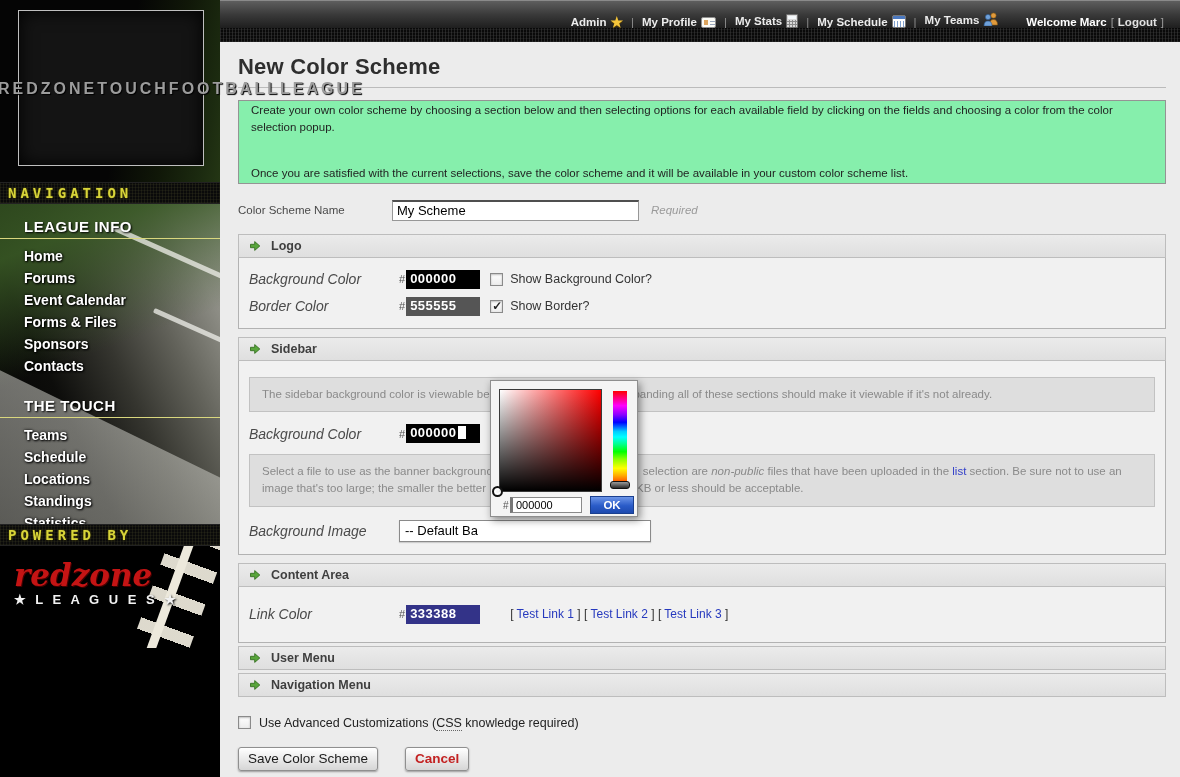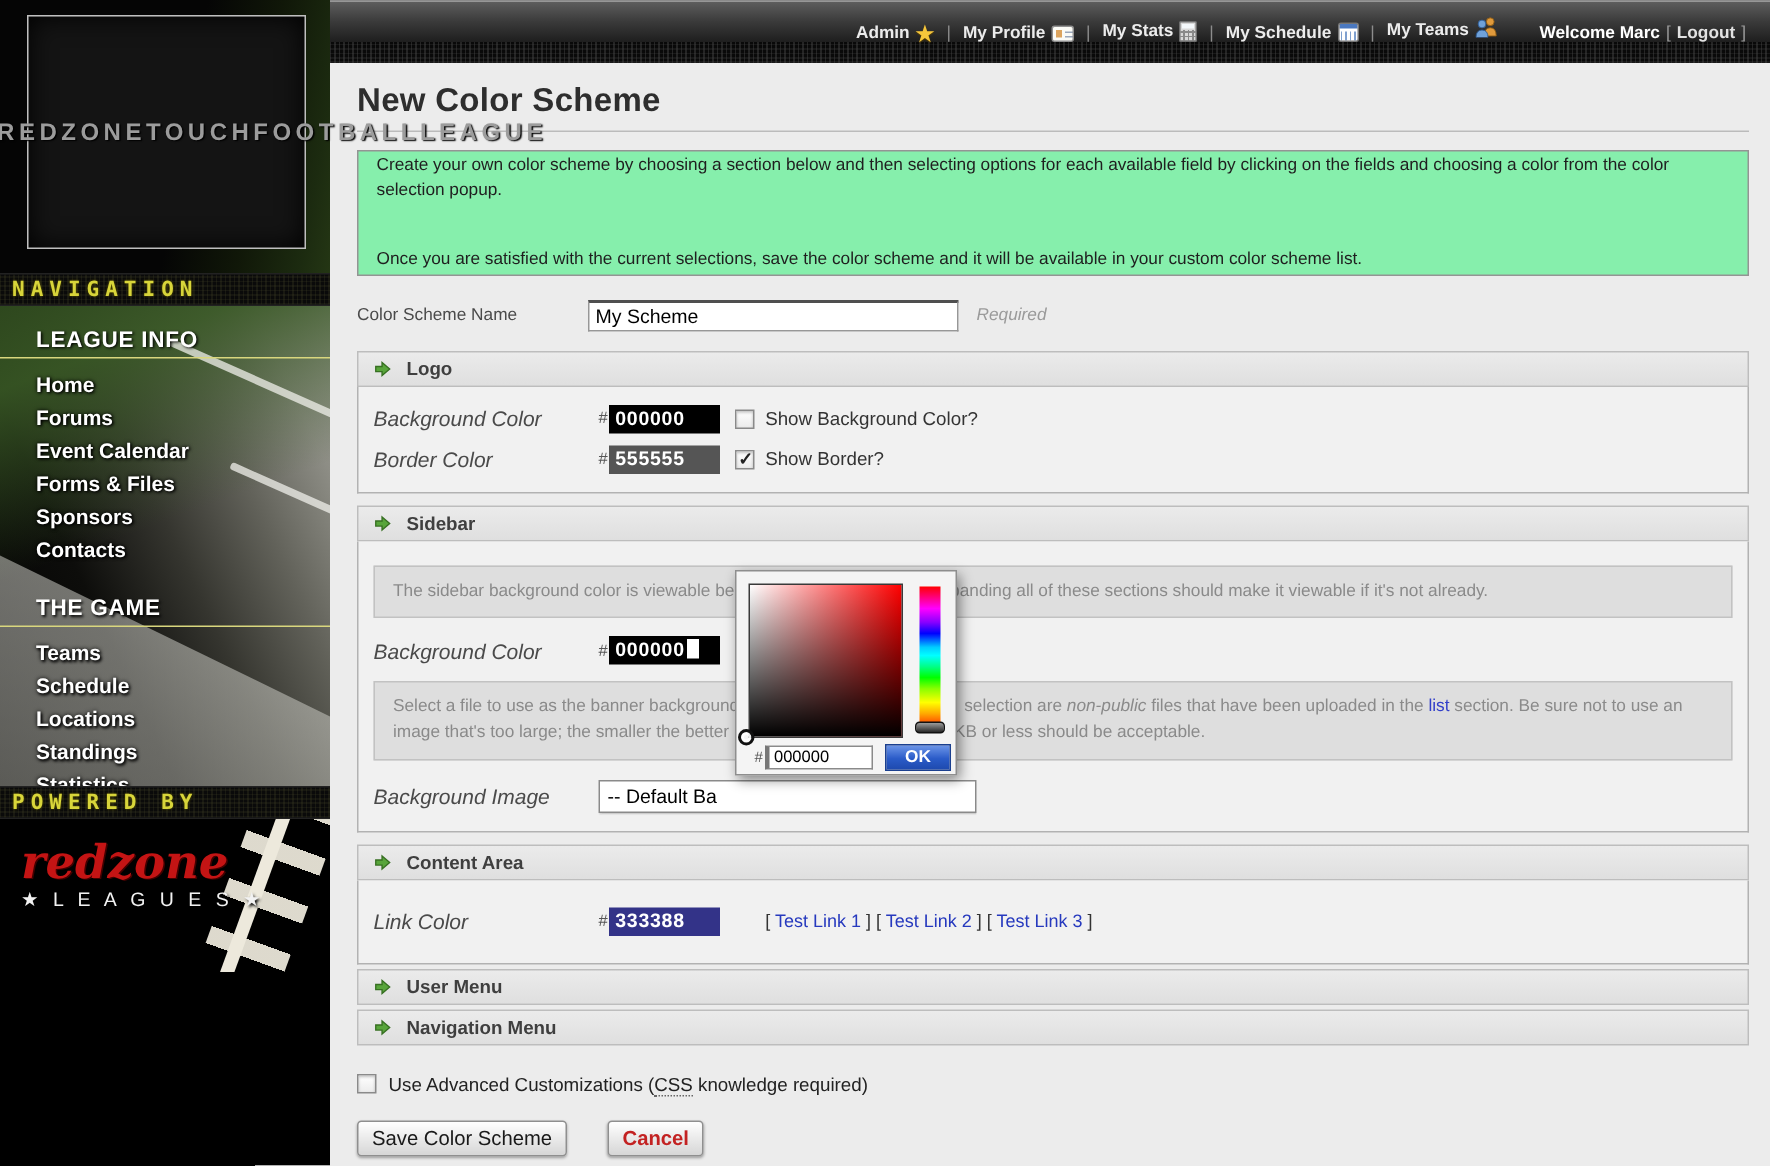--- a/index.html
+++ b/index.html
@@ -70,21 +70,21 @@
     padding:14px 0 0 14px;
   }
   .laces { position:absolute; right:18px; top:-12px; width:56px; height:150px; transform:rotate(20deg);
     background:repeating-linear-gradient(0deg, transparent 0 10px, #E9E5D8 10px 22px, transparent 22px 34px); opacity:.95; }
   .laces2 { position:absolute; right:52px; top:-6px; width:9px; height:150px; transform:rotate(20deg); background:#EDE9DC; }
   .rz-name {
     position:relative; color:#C41414; font-weight:bold; font-size:31px; line-height:30px; letter-spacing:0px;
     font-family:"DejaVu Serif", serif; font-style:italic;
     text-shadow:1px 1px 0 #400, 2px 2px 3px #000; z-index:2;
   }
-  .rz-sub { position:relative; color:#F2F2F2; font-weight:normal; font-size:13px; letter-spacing:3px; z-index:2;
+  .rz-sub { position:relative; color:#F2F2F2; font-weight:bold; font-size:13px; letter-spacing:3px; z-index:2;
     text-shadow:1px 1px 2px #000; margin-top:2px; }
 
   
   .main { position:absolute; left:220px; top:0; width:960px; height:777px; }
   .topbar {
     height:28px; border-top:1px solid #8A8A8A;
     background:linear-gradient(#5E5E5E,#3A3A3A 50%,#1E1E1E 100%);
     display:flex; align-items:flex-end; justify-content:flex-end;
     padding-right:12px; font-size:11.5px; font-weight:bold; color:#E8E8E8;
   }
@@ -247,21 +247,21 @@
     <div class="yard-line l2"></div>
     <div class="yard-line l3"></div>
     <div class="side-nav">
       <div class="side-group-title">LEAGUE INFO</div>
       <a class="side-link">Home</a>
       <a class="side-link">Forums</a>
       <a class="side-link">Event Calendar</a>
       <a class="side-link">Forms &amp; Files</a>
       <a class="side-link">Sponsors</a>
       <a class="side-link">Contacts</a>
-      <div class="side-group-title second">THE GAME</div>
+      <div class="side-group-title second">THE TOUCH</div>
       <a class="side-link">Teams</a>
       <a class="side-link">Schedule</a>
       <a class="side-link">Locations</a>
       <a class="side-link">Standings</a>
       <a class="side-link">Statistics</a>
     </div>
   </div>
   <div class="led-bar">POWERED BY</div>
   <div class="powered-logo">
     <div class="laces"></div>

